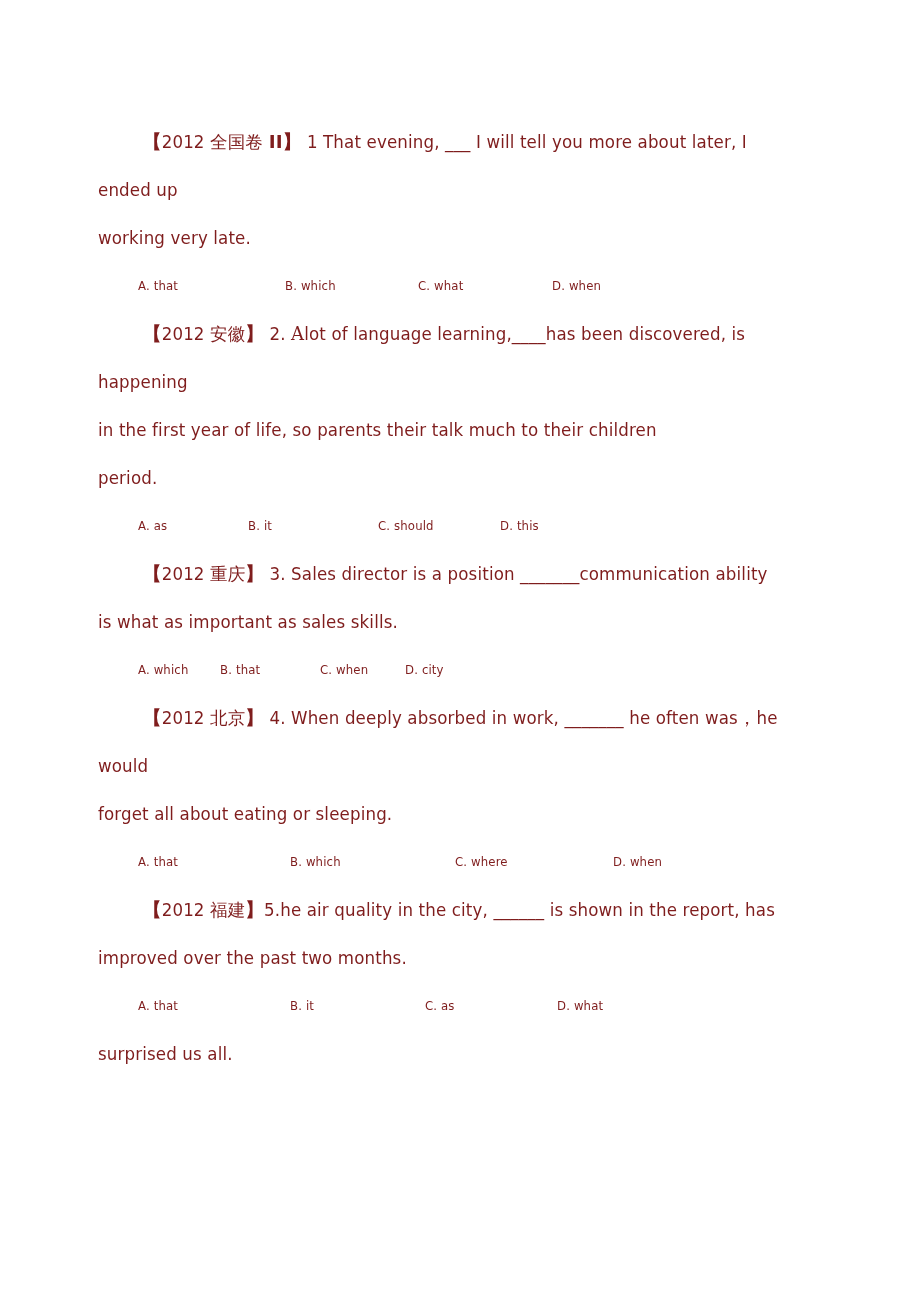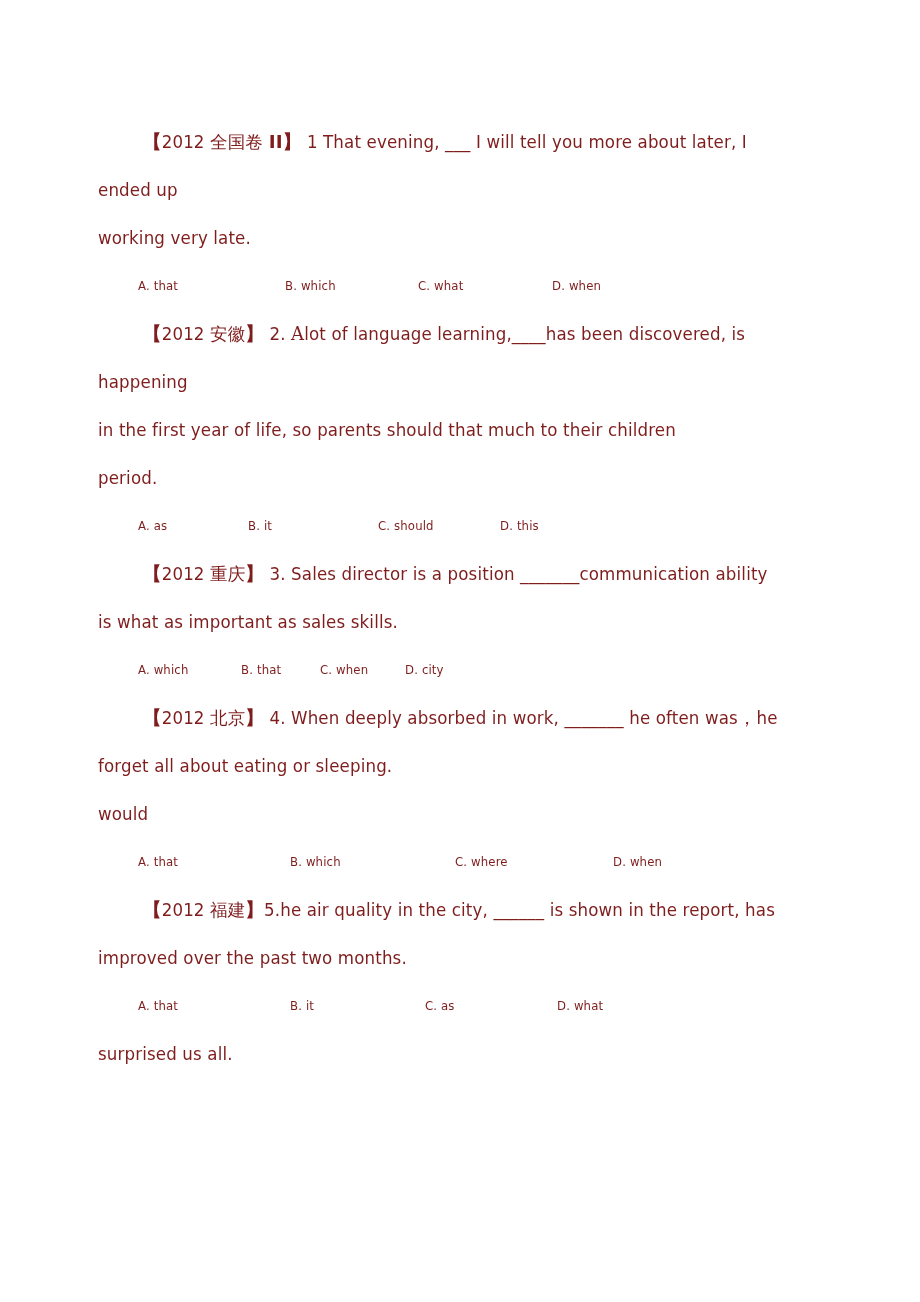--- a/index.html
+++ b/index.html
@@ -96,41 +96,41 @@
     <div class="line ind-flush">working very late.</div>
     <div class="line opts">
       <span class="opt" style="left:138px">A. that</span>
       <span class="opt" style="left:285px">B. which</span>
       <span class="opt" style="left:418px">C. what</span>
       <span class="opt" style="left:552px">D. when</span>
     </div>
 
     <div class="line ind-head"><span class="brk">【</span><span>2012 </span><span class="cn">安徽</span><span class="brk">】</span><span> 2. </span><span class="serif-a">A</span><span>lot of language learning,____has been discovered, is</span></div>
     <div class="line ind-deep">happening</div>
-    <div class="line ind-flush">in the first year of life, so parents should that much to their children</div>
+    <div class="line ind-flush">in the first year of life, so parents their talk much to their children</div>
     <div class="line ind-flush">period.</div>
     <div class="line opts">
       <span class="opt" style="left:138px">A. as</span>
       <span class="opt" style="left:248px">B. it</span>
       <span class="opt" style="left:378px">C. should</span>
       <span class="opt" style="left:500px">D. this</span>
     </div>
 
     <div class="line ind-head"><span class="brk">【</span><span>2012 </span><span class="cn">重庆</span><span class="brk">】</span><span> 3. </span><span>Sales director is a position _______communication ability</span></div>
     <div class="line ind-flush">is what as important as sales skills.</div>
     <div class="line opts">
       <span class="opt" style="left:138px">A. which</span>
-      <span class="opt" style="left:241px">B. that</span>
+      <span class="opt" style="left:220px">B. that</span>
       <span class="opt" style="left:320px">C. when</span>
       <span class="opt" style="left:405px">D. city</span>
     </div>
 
     <div class="line ind-head"><span class="brk">【</span><span>2012 </span><span class="cn">北京</span><span class="brk">】</span><span> 4. </span><span>When deeply absorbed in work, _______ he often was，he</span></div>
+    <div class="line ind-deep">would</div>
     <div class="line ind-flush">forget all about eating or sleeping.</div>
-    <div class="line ind-deep">would</div>
     <div class="line opts">
       <span class="opt" style="left:138px">A. that</span>
       <span class="opt" style="left:290px">B. which</span>
       <span class="opt" style="left:455px">C. where</span>
       <span class="opt" style="left:613px">D. when</span>
     </div>
 
     <div class="line ind-head"><span class="brk">【</span><span>2012 </span><span class="cn">福建</span><span class="brk">】</span><span>5.</span><span>he air quality in the city, ______ is shown in the report, has</span></div>
     <div class="line ind-flush">improved over the past two months.</div>
     <div class="line opts">

